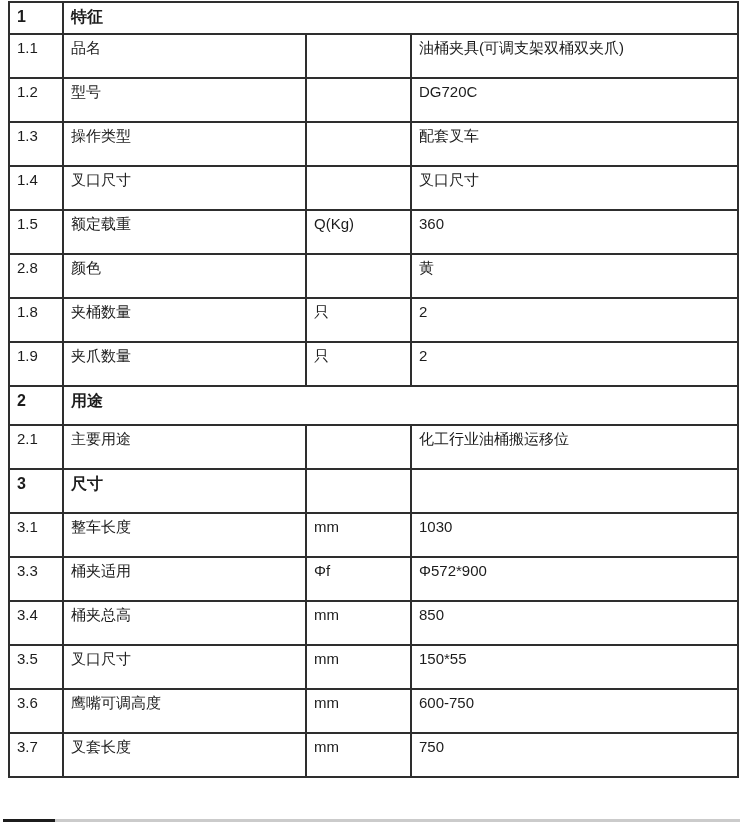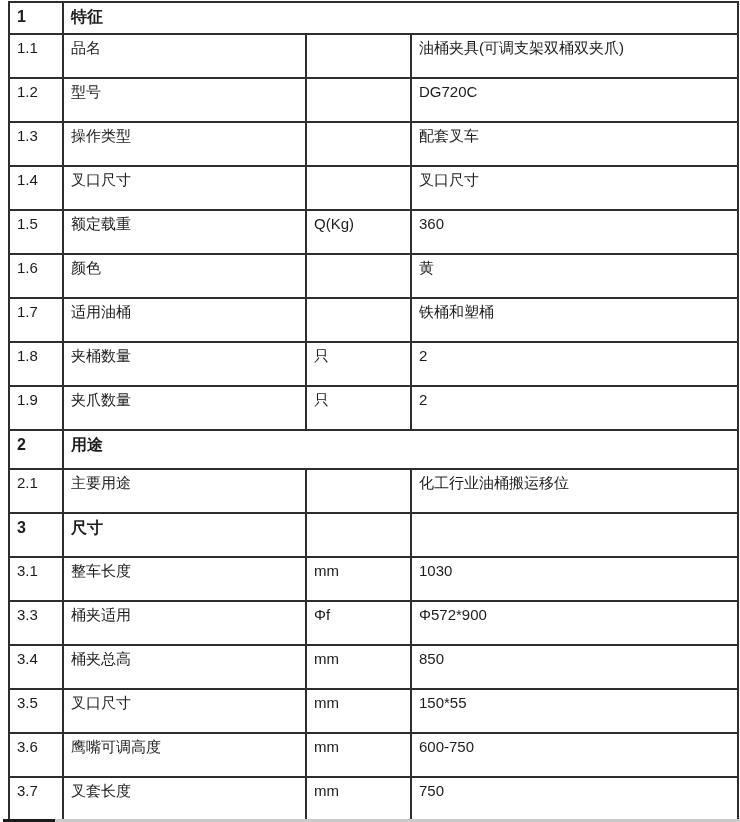--- a/index.html
+++ b/index.html
@@ -92,32 +92,26 @@
   </tr>
 
   <tr>
     <td class="c-no">1.5</td>
     <td class="c-name">额定载重</td>
     <td class="c-unit">Q(Kg)</td>
     <td class="c-value">360</td>
   </tr>
 
   <tr>
-    <td class="c-no">1.6</td>
+    <td class="c-no">2.8</td>
     <td class="c-name">颜色</td>
     <td class="c-unit"></td>
     <td class="c-value">黄</td>
   </tr>
 
-  <tr>
-    <td class="c-no">1.7</td>
-    <td class="c-name">适用油桶</td>
-    <td class="c-unit"></td>
-    <td class="c-value">铁桶和塑桶</td>
-  </tr>
 
   <tr>
     <td class="c-no">1.8</td>
     <td class="c-name">夹桶数量</td>
     <td class="c-unit">只</td>
     <td class="c-value">2</td>
   </tr>
 
   <tr>
     <td class="c-no">1.9</td>

